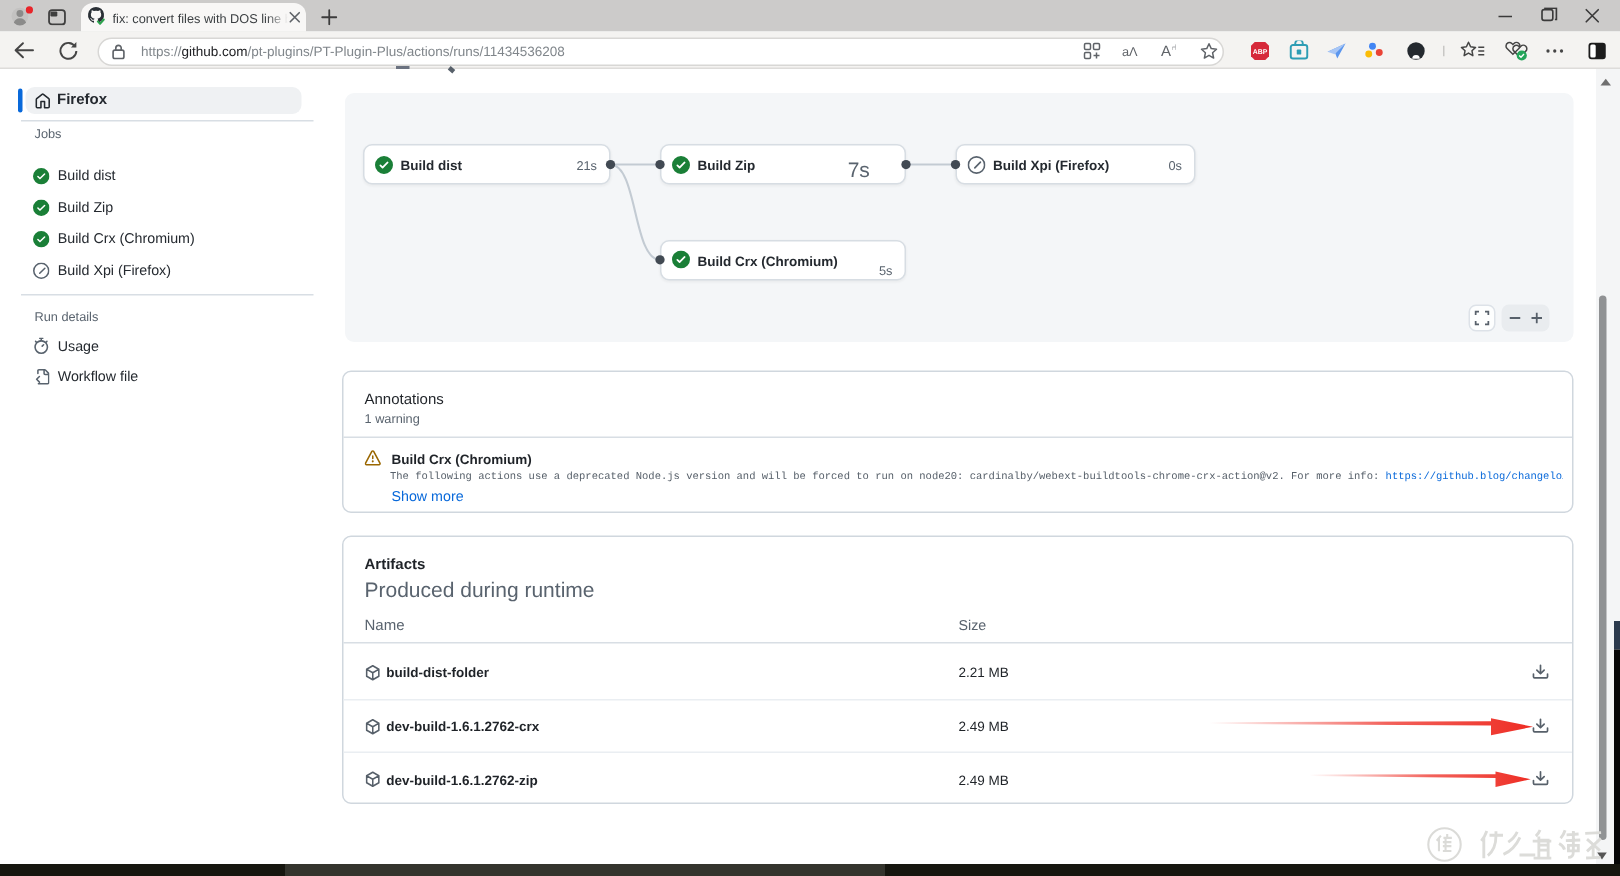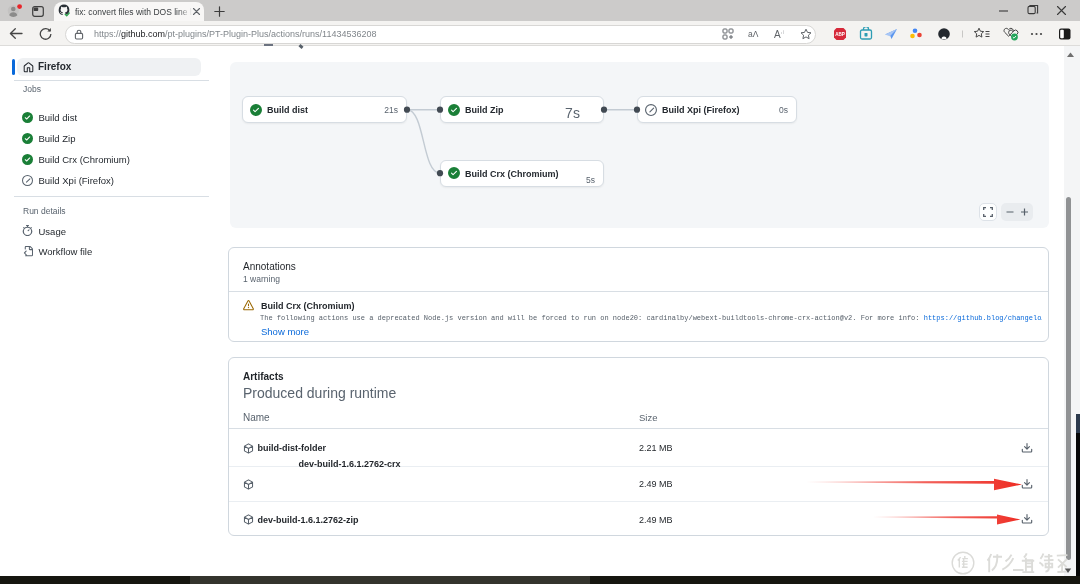--- a/index.html
+++ b/index.html
@@ -217,21 +217,21 @@
 <div class="abs" style="left:257.5px;top:443px;font-size:9px;font-weight:700;color:#1f2328;">build-dist-folder</div>
 <div class="abs" style="left:639px;top:443px;font-size:9px;color:#1f2328;">2.21 MB</div>
 <svg class="abs" style="left:1021px;top:441.5px;" width="12" height="12" viewBox="0 0 16 16">
     <path fill="#57606a" d="M2.75 14A1.75 1.75 0 0 1 1 12.25v-2.5a.75.75 0 0 1 1.5 0v2.5c0 .138.112.25.25.25h10.5a.25.25 0 0 0 .25-.25v-2.5a.75.75 0 0 1 1.5 0v2.5A1.75 1.75 0 0 1 13.25 14Z"></path>
     <path fill="#57606a" d="M7.25 7.689V2a.75.75 0 0 1 1.5 0v5.689l1.97-1.969a.749.749 0 1 1 1.06 1.06l-3.25 3.25a.749.749 0 0 1-1.06 0L4.22 6.78a.749.749 0 1 1 1.06-1.06l1.97 1.969Z"></path>
   </svg>
 <div class="abs" style="left:229px;top:465.5px;width:819px;height:1px;background:#eaeef2;"></div>
 <svg class="abs" style="left:242.5px;top:478.5px;" width="11" height="11" viewBox="0 0 16 16">
     <path fill="none" stroke="#57606a" stroke-width="1.5" stroke-linejoin="round" d="M8 1.2 13.9 4.6v6.8L8 14.8 2.1 11.4V4.6Z M2.3 4.7 8 8l5.7-3.3 M8 8v6.6"></path>
   </svg>
-<div class="abs" style="left:257.5px;top:459px;font-size:9px;font-weight:700;color:#1f2328;margin-left:41px;">dev-build-1.6.1.2762-crx</div>
+<div class="abs" style="left:257.5px;top:479px;font-size:9px;font-weight:700;color:#1f2328;">dev-build-1.6.1.2762-crx</div>
 <div class="abs" style="left:639px;top:479px;font-size:9px;color:#1f2328;">2.49 MB</div>
 <svg class="abs" style="left:1021px;top:477.5px;" width="12" height="12" viewBox="0 0 16 16">
     <path fill="#57606a" d="M2.75 14A1.75 1.75 0 0 1 1 12.25v-2.5a.75.75 0 0 1 1.5 0v2.5c0 .138.112.25.25.25h10.5a.25.25 0 0 0 .25-.25v-2.5a.75.75 0 0 1 1.5 0v2.5A1.75 1.75 0 0 1 13.25 14Z"></path>
     <path fill="#57606a" d="M7.25 7.689V2a.75.75 0 0 1 1.5 0v5.689l1.97-1.969a.749.749 0 1 1 1.06 1.06l-3.25 3.25a.749.749 0 0 1-1.06 0L4.22 6.78a.749.749 0 1 1 1.06-1.06l1.97 1.969Z"></path>
   </svg>
 <div class="abs" style="left:229px;top:501px;width:819px;height:1px;background:#eaeef2;"></div>
 <svg class="abs" style="left:242.5px;top:514px;" width="11" height="11" viewBox="0 0 16 16">
     <path fill="none" stroke="#57606a" stroke-width="1.5" stroke-linejoin="round" d="M8 1.2 13.9 4.6v6.8L8 14.8 2.1 11.4V4.6Z M2.3 4.7 8 8l5.7-3.3 M8 8v6.6"></path>
   </svg>
 <div class="abs" style="left:257.5px;top:514.5px;font-size:9px;font-weight:700;color:#1f2328;">dev-build-1.6.1.2762-zip</div>

